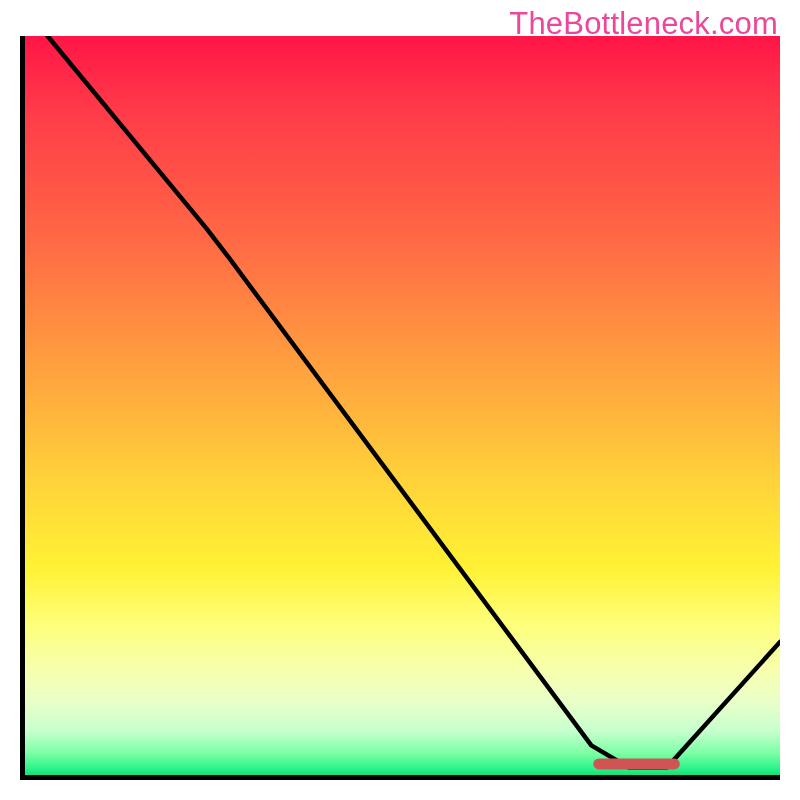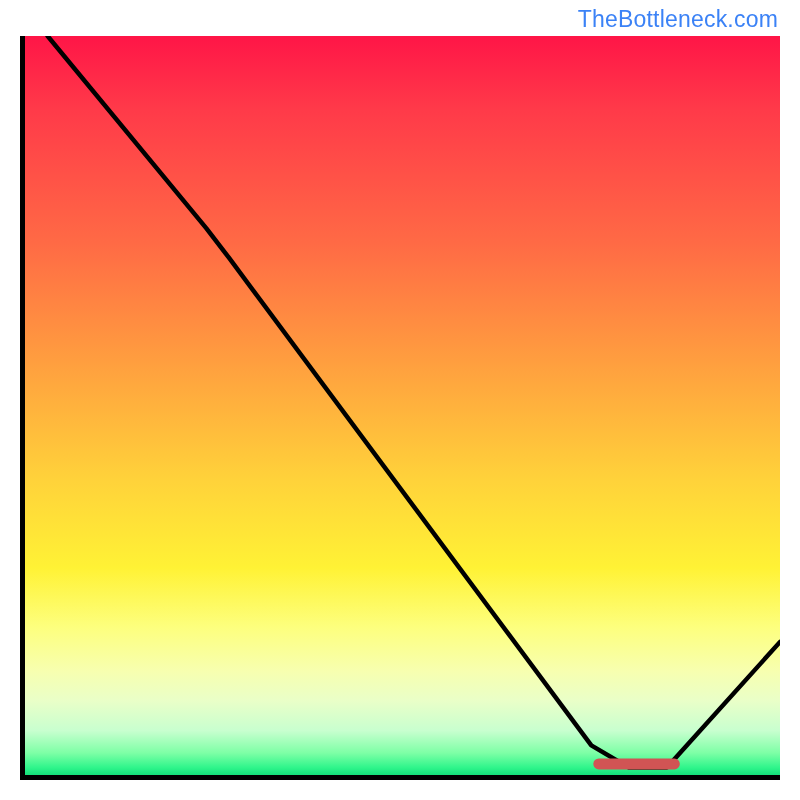--- a/index.html
+++ b/index.html
@@ -13,22 +13,22 @@
   }
   .container {
     position: relative;
     width: 800px;
     height: 800px;
   }
   .watermark {
     position: absolute;
     top: 6px;
     right: 22px;
-    color: #3b82f6;
-    font-size: 23px;
+    color: #ec4899;
+    font-size: 31px;
     font-weight: 500;
     letter-spacing: 0.2px;
   }
   .plot-area {
     position: absolute;
     left: 20px;
     top: 36px;
     width: 760px;
     height: 744px;
     border-left: 5px solid #000;

